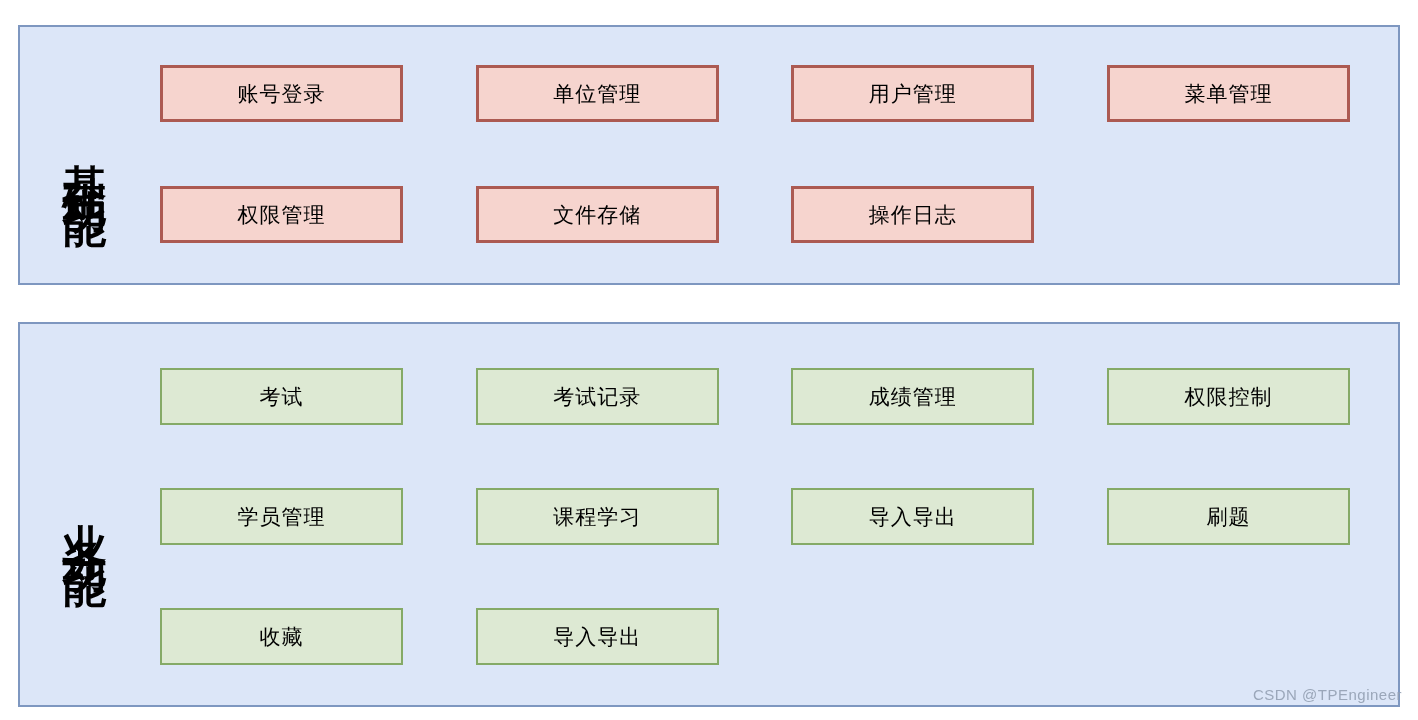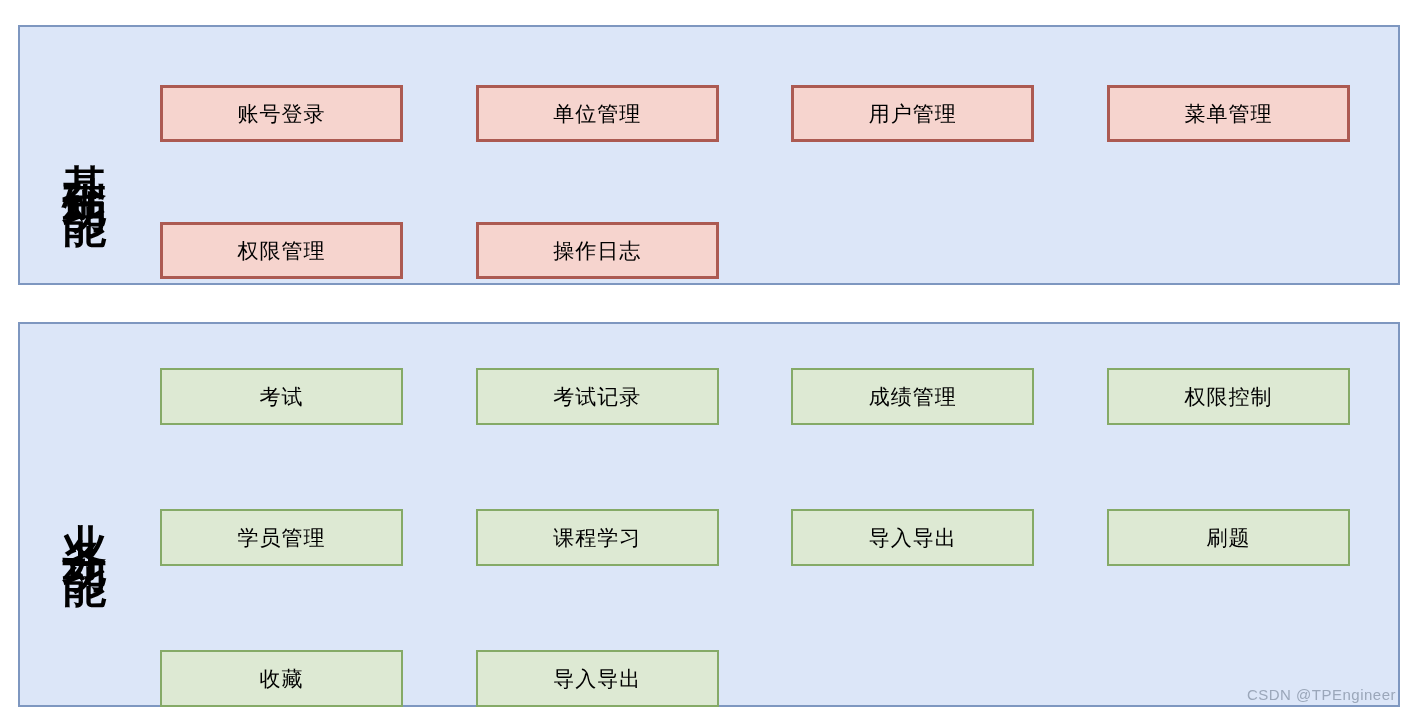--- a/index.html
+++ b/index.html
@@ -51,47 +51,47 @@
   .boxes {
     flex: 1;
     display: grid;
     grid-template-columns: repeat(4, 243px);
     grid-auto-rows: 57px;
     justify-content: space-between;
     align-content: start;
     padding: 0 48px 0 10px;
   }
   .panel-basic .boxes {
-    padding-top: 58px;
-    row-gap: 80px;
+    padding-top: 38px;
+    row-gap: 64px;
   }
   .panel-business .boxes {
     padding-top: 44px;
-    row-gap: 84px;
+    row-gap: 63px;
   }
   .box {
     box-sizing: border-box;
     display: flex;
     align-items: center;
     justify-content: center;
     font-size: 21px;
     color: #000000;
     letter-spacing: 1px;
   }
   .box-pink {
     background: var(--basic-box-bg, #f6d4ce);
     border: 3px solid var(--basic-box-border, #ac5a52);
   }
   .box-green {
     background: var(--business-box-bg, #dde9d3);
     border: 2px solid var(--business-box-border, #85aa67);
   }
   .watermark {
     position: absolute;
-    right: 22px;
+    right: 16px;
     top: 686px;
     font-size: 15px;
     color: rgba(148, 160, 178, 0.9);
     letter-spacing: 0.5px;
   }
 </style>
 </head>
 <body>
 
 <div class="page">
@@ -99,20 +99,21 @@
   <section class="panel panel-basic">
     <div class="v-label-col">
       <div class="v-label">基础功能</div>
     </div>
     <div class="boxes">
       <div class="box box-pink">账号登录</div>
       <div class="box box-pink">单位管理</div>
       <div class="box box-pink">用户管理</div>
       <div class="box box-pink">菜单管理</div>
       <div class="box box-pink">权限管理</div>
+      <div class="box box-pink">文件存储</div>
       <div class="box box-pink">操作日志</div>
     </div>
   </section>
 
   <section class="panel panel-business">
     <div class="v-label-col">
       <div class="v-label">业务功能</div>
     </div>
     <div class="boxes">
       <div class="box box-green">考试</div>

